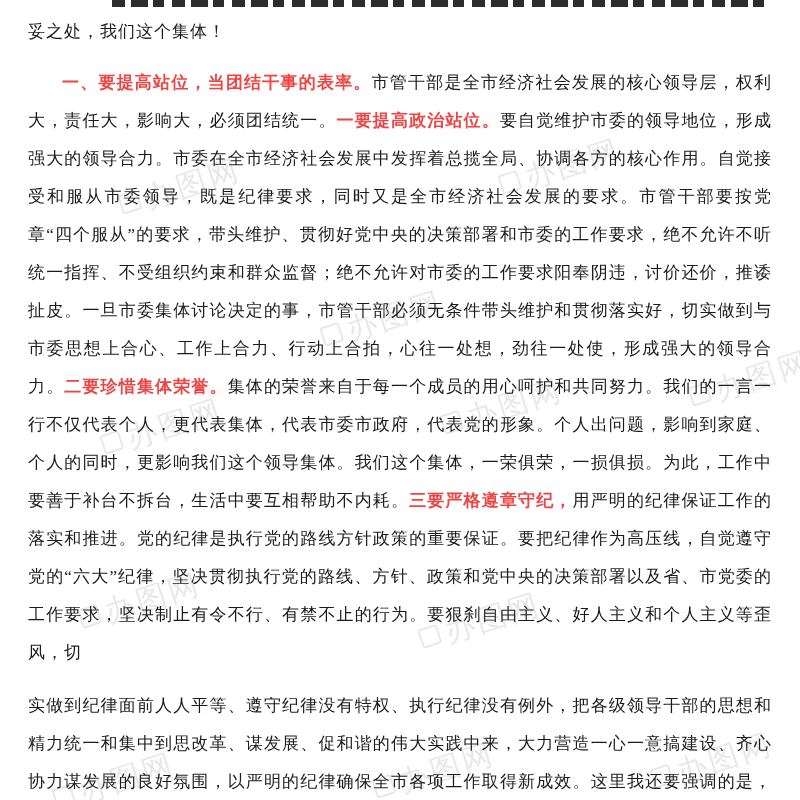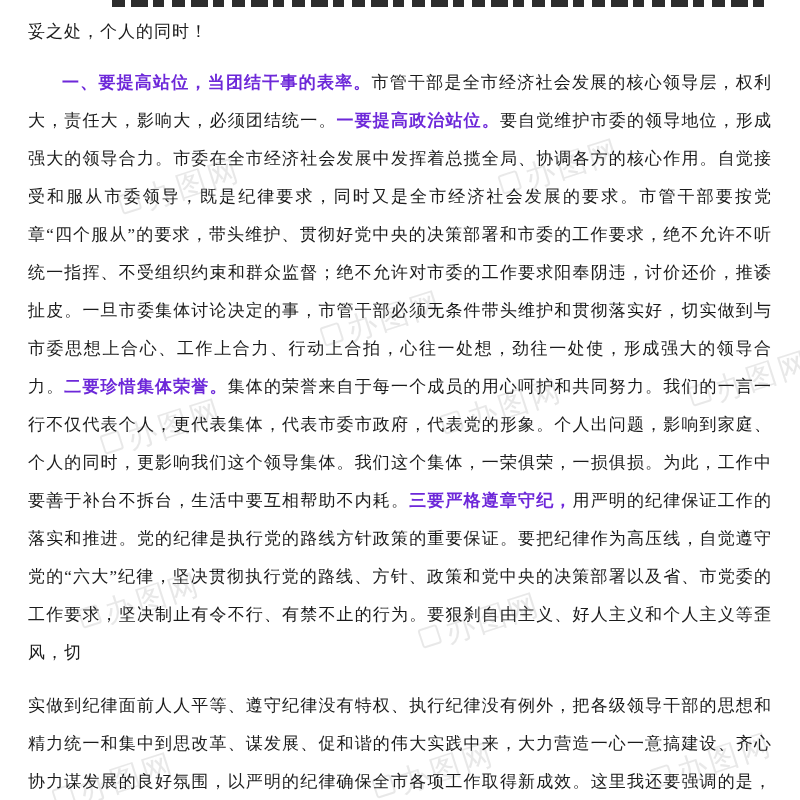--- a/index.html
+++ b/index.html
@@ -36,21 +36,21 @@
     font-size: 17px;
     line-height: 38px;
     letter-spacing: 1px;
     color: #1b1b1b;
     text-align: justify;
     text-justify: inter-ideograph;
     margin: 0;
   }
   .para b, .para .seg-bold {
     font-weight: 700;
-    color: #6d28d9;
+    color: #ef4444;
     font-family: Liberation Serif, serif;
   }
   .intro-tail {
     margin-top: 6px;
   }
   .main-para {
     margin-top: 13px;
     text-indent: 2em;
   }
   .cont-para {
@@ -98,20 +98,20 @@
       <div class="watermark" style="left: 418px; top: 602px;"><span class="wm-logo"></span><span>办图网</span></div>
       <div class="watermark" style="left: 52px; top: 762px;"><span class="wm-logo"></span><span>办图网</span></div>
       <div class="watermark" style="left: 372px; top: 752px;"><span class="wm-logo"></span><span>办图网</span></div>
       <div class="watermark" style="left: 650px; top: 742px;"><span class="wm-logo"></span><span>办图网</span></div>
     </div>
 
   <div class="content">
 
     <div class="clipped-top"></div>
 
-    <p class="para intro-tail">妥之处，个人的同时！</p>
+    <p class="para intro-tail">妥之处，我们这个集体！</p>
 
     <p class="para main-para"><span class="seg-bold">一、要提高站位，当团结干事的表率。</span><span>市管干部是全市经济社会发展的核心领导层，权利大，责任大，影响大，必须团结统一。</span><span class="seg-bold">一要提高政治站位。</span><span>要自觉维护市委的领导地位，形成强大的领导合力。市委在全市经济社会发展中发挥着总揽全局、协调各方的核心作用。自觉接受和服从市委领导，既是纪律要求，同时又是全市经济社会发展的要求。市管干部要按党章“四个服从”的要求，带头维护、贯彻好党中央的决策部署和市委的工作要求，绝不允许不听统一指挥、不受组织约束和群众监督；绝不允许对市委的工作要求阳奉阴违，讨价还价，推诿扯皮。一旦市委集体讨论决定的事，市管干部必须无条件带头维护和贯彻落实好，切实做到与市委思想上合心、工作上合力、行动上合拍，心往一处想，劲往一处使，形成强大的领导合力。</span><span class="seg-bold">二要珍惜集体荣誉。</span><span>集体的荣誉来自于每一个成员的用心呵护和共同努力。我们的一言一行不仅代表个人，更代表集体，代表市委市政府，代表党的形象。个人出问题，影响到家庭、个人的同时，更影响我们这个领导集体。我们这个集体，一荣俱荣，一损俱损。为此，工作中要善于补台不拆台，生活中要互相帮助不内耗。</span><span class="seg-bold">三要严格遵章守纪，</span><span>用严明的纪律保证工作的落实和推进。党的纪律是执行党的路线方针政策的重要保证。要把纪律作为高压线，自觉遵守党的“六大”纪律，坚决贯彻执行党的路线、方针、政策和党中央的决策部署以及省、市党委的工作要求，坚决制止有令不行、有禁不止的行为。要狠刹自由主义、好人主义和个人主义等歪风，切</span></p>
 
     <p class="para cont-para">实做到纪律面前人人平等、遵守纪律没有特权、执行纪律没有例外，把各级领导干部的思想和精力统一和集中到思改革、谋发展、促和谐的伟大实践中来，大力营造一心一意搞建设、齐心协力谋发展的良好氛围，以严明的纪律确保全市各项工作取得新成效。这里我还要强调的是，明年就是各级党委的换届之年，大家一定要严格遵守换届纪律，换届工作对我们每名干部既是</p>
 
   </div>
 </div>
 
 </body></html>

